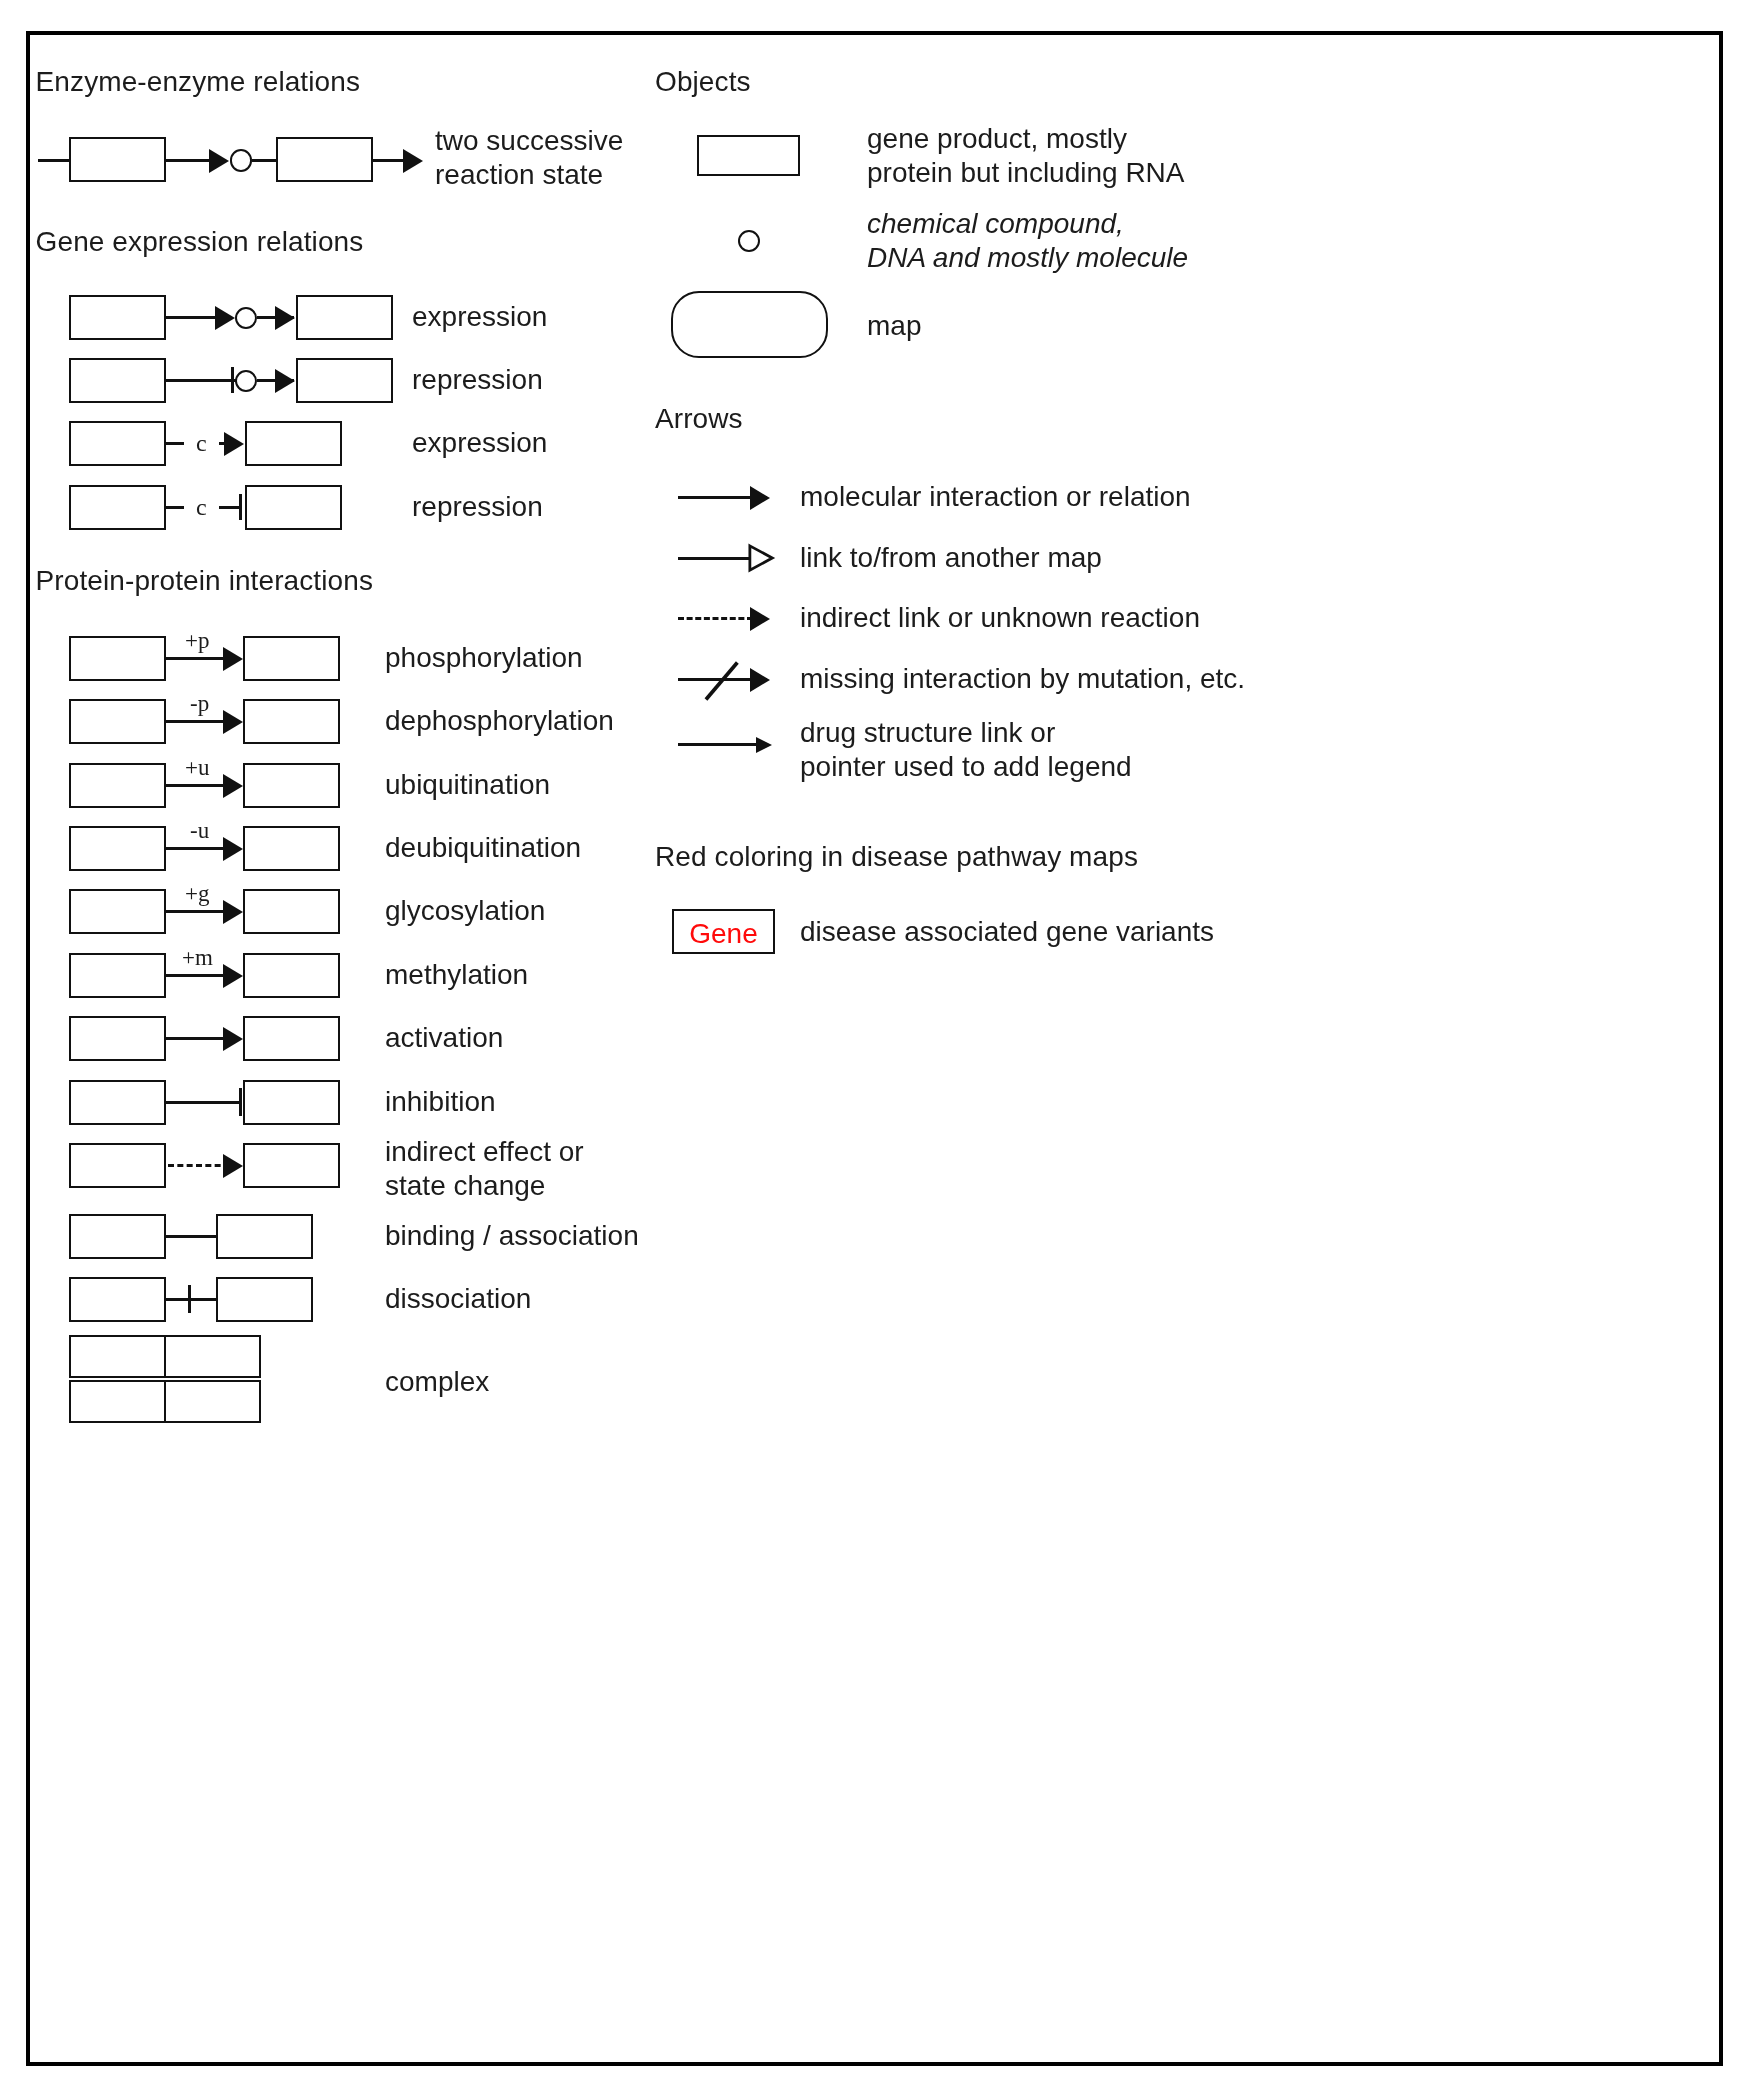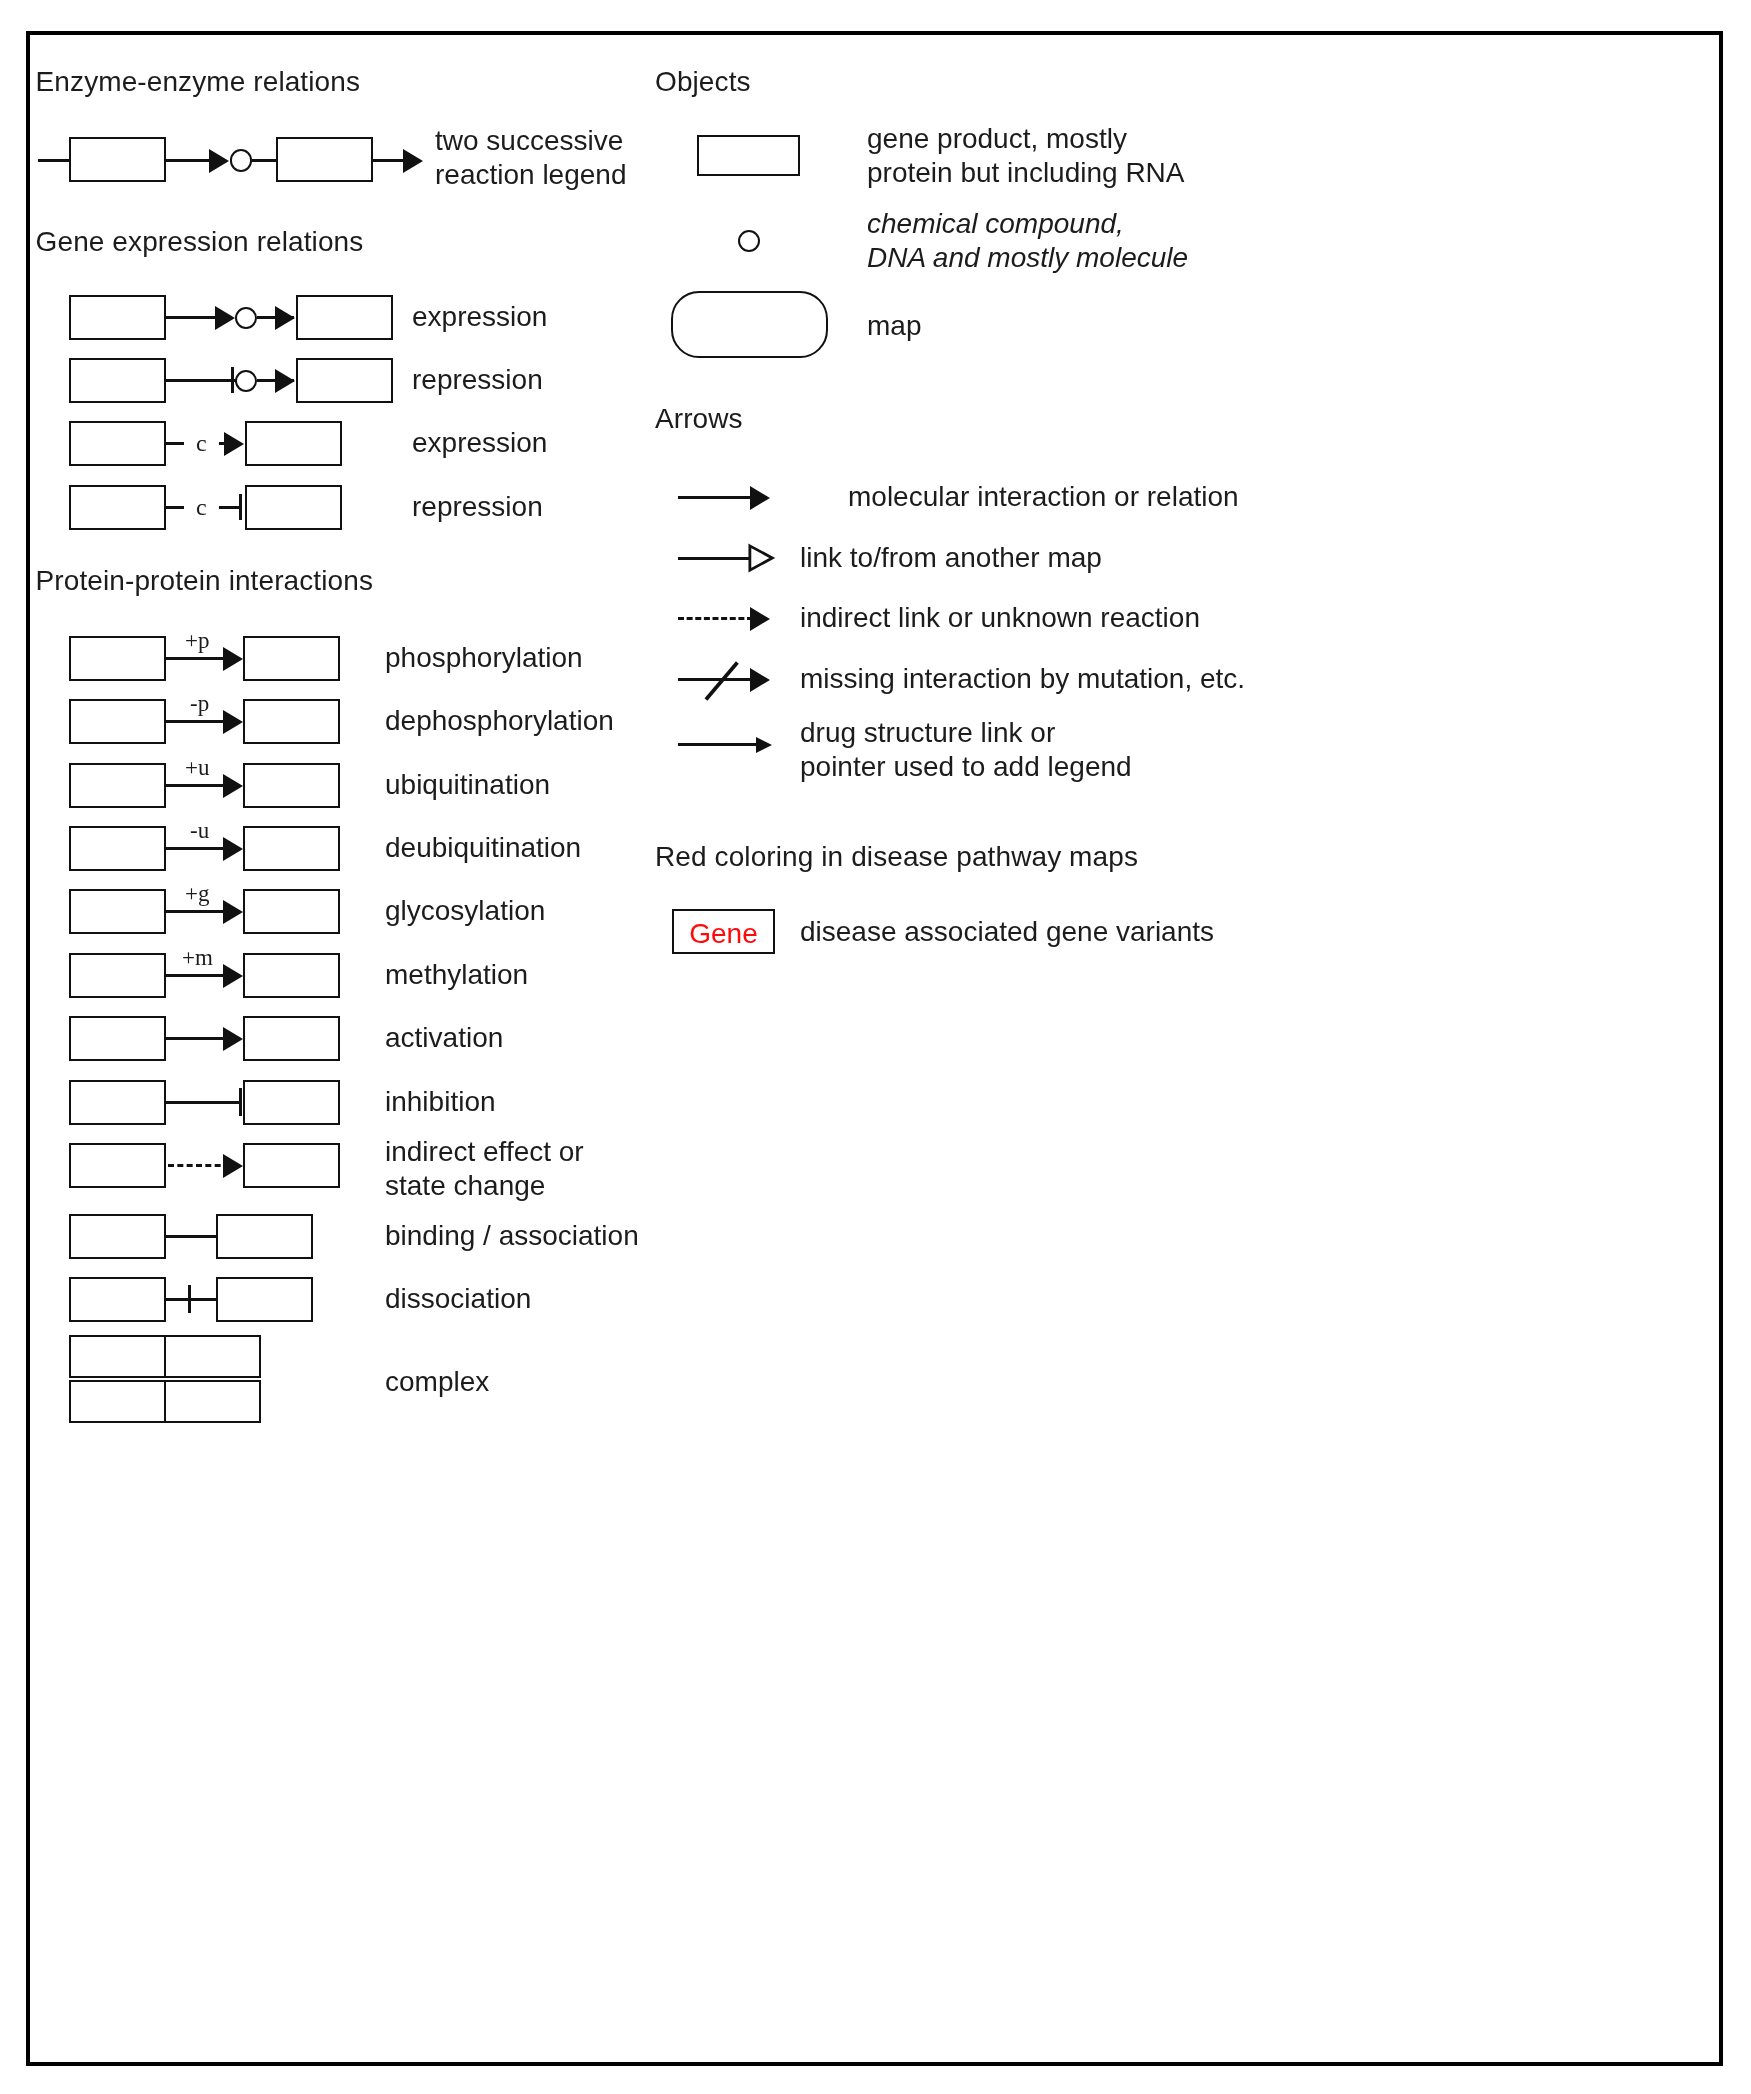--- a/index.html
+++ b/index.html
@@ -118,21 +118,21 @@
     <div class="abs ahead" style="left:179px; top:20.5px;"></div>
     <div class="abs circ" style="left:200px; top:21.4px; width:22.4px; height:22.4px;"></div>
     <div class="abs hline" style="left:222px; top:31px; width:26px;"></div>
 
     <div class="abs gbox" style="left:246px; top:9.3px; width:97px; height:45px;"></div>
     <div class="abs hline" style="left:341px; top:31px; width:43px;"></div>
     <div class="abs ahead" style="left:373px; top:20.5px;"></div>
 
     <div class="abs item-label" style="left:405px; top:-3.7px;">
       <div>two successive</div>
-      <div>reaction legend</div>
+      <div>reaction state</div>
     </div>
   </div>
 
   <div class="abs section-head" style="left:5.6px; top:191px;">Gene expression relations</div>
 
   <div class="abs" style="left:0px; top:254px; width:634px; height:56px;">
     <div class="abs gbox" style="left:39px; top:5.6px; width:97px; height:45px;"></div>
     <div class="abs hline" style="left:135px; top:27px; width:65px;"></div>
     <div class="abs ahead" style="left:185px; top:17px;"></div>
     <div class="abs circ" style="left:205px; top:17.7px; width:22.4px; height:22.4px;"></div>
@@ -300,21 +300,21 @@
   <div class="abs" style="left:625px; top:247px; width:1053px; height:84px;">
     <div class="abs rbox" style="left:16px; top:9.3px; width:157px; height:67px;"></div>
     <div class="abs item-label" style="left:212px; top:27px;">map</div>
   </div>
 
   <div class="abs section-head" style="left:625px; top:368px;">Arrows</div>
 
   <div class="abs" style="left:625px; top:438px; width:1053px; height:56px;">
     <div class="abs hline" style="left:23px; top:23px; width:89px;"></div>
     <div class="abs ahead" style="left:95px; top:13px;"></div>
-    <div class="abs item-label" style="left:145px; top:6.5px;margin-left:48px;">molecular interaction or relation</div>
+    <div class="abs item-label" style="left:145px; top:6.5px;">molecular interaction or relation</div>
   </div>
 
   <div class="abs" style="left:625px; top:499px; width:1053px; height:56px;">
     <div class="abs hline" style="left:23px; top:23px; width:79px;"></div>
     <svg class="abs" style="left:93px; top:9.3px;" width="28" height="30" viewBox="0 0 30 32">
       <polygon points="2,3 26,16 2,29" fill="#ffffff" stroke="#111111" stroke-width="3" stroke-linejoin="miter"></polygon>
     </svg>
     <div class="abs item-label" style="left:145px; top:6.5px;">link to/from another map</div>
   </div>
 

